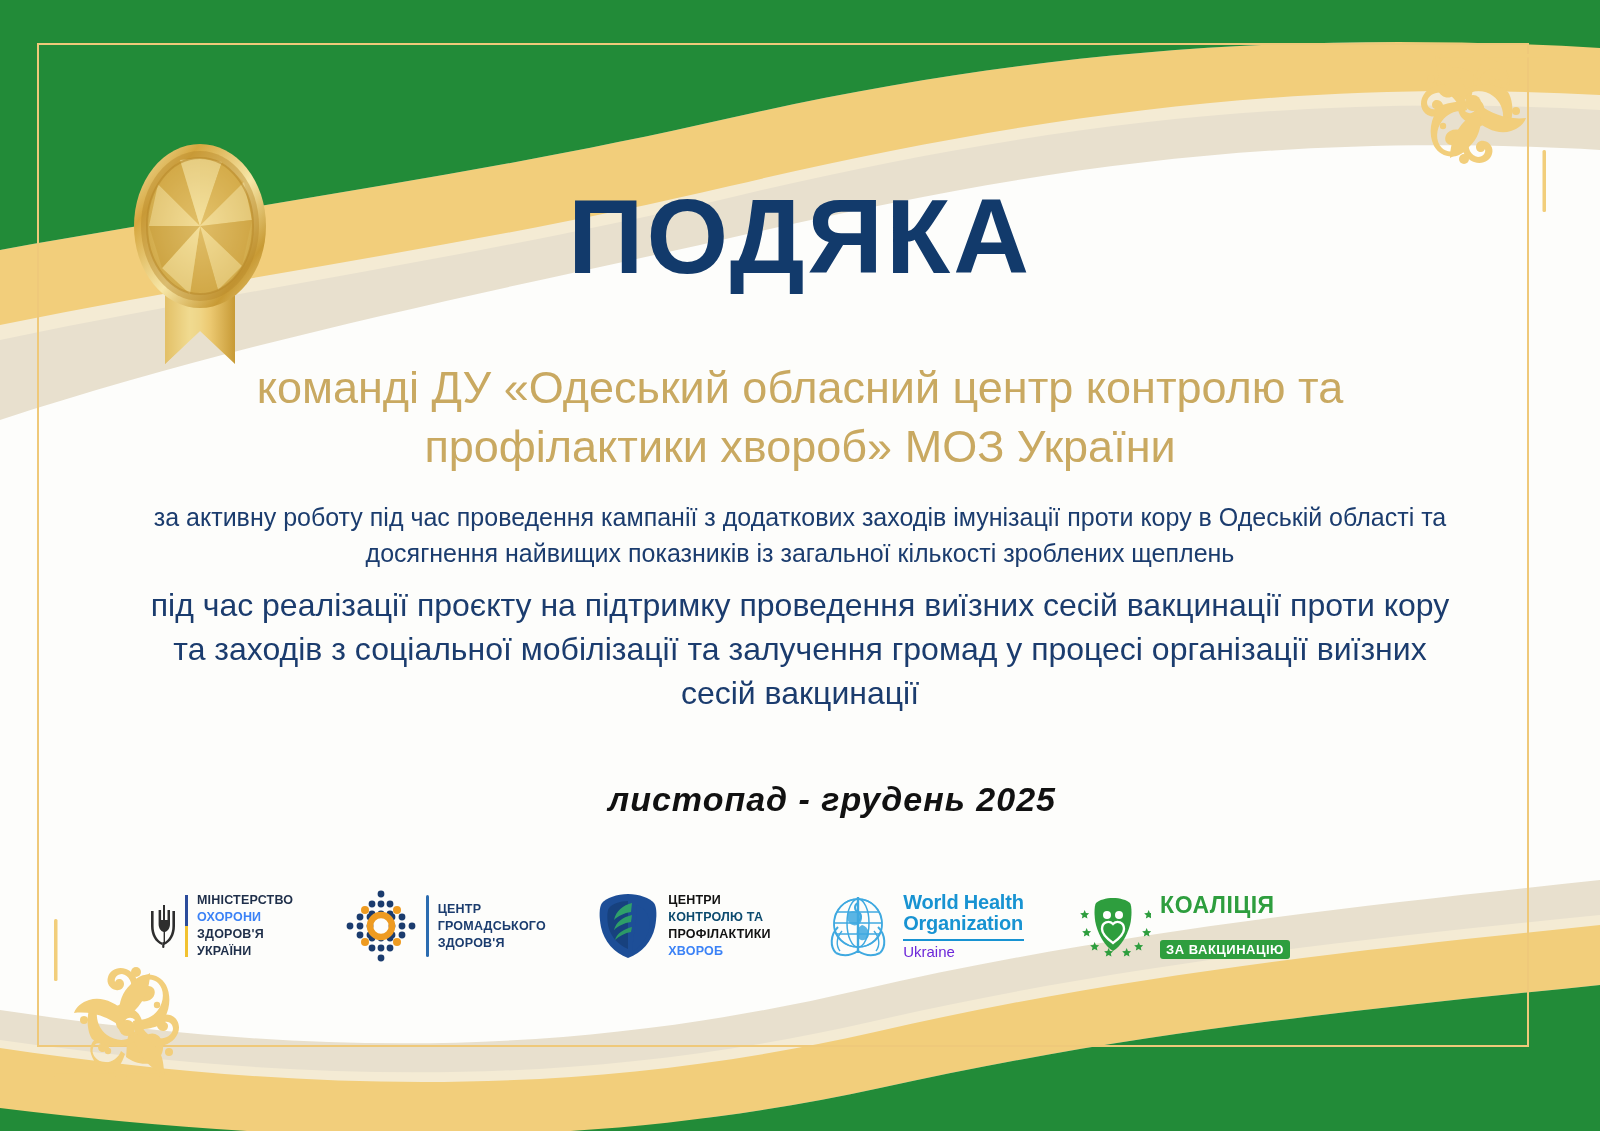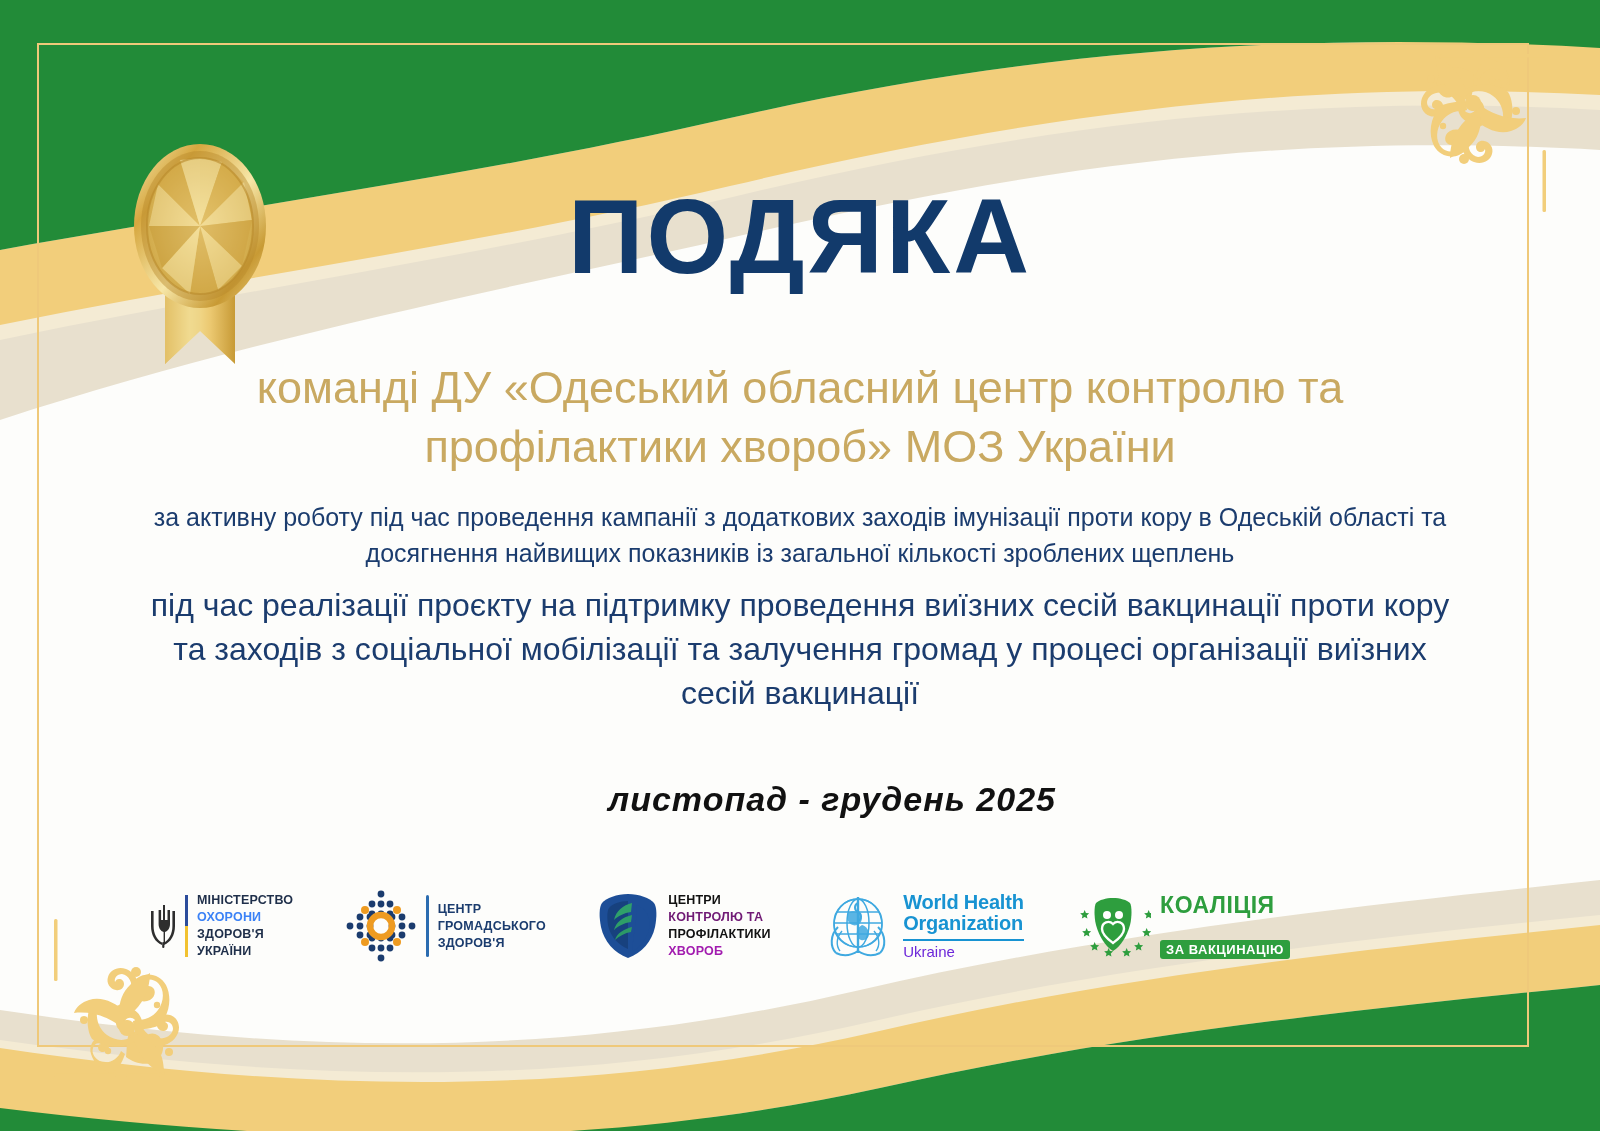--- a/index.html
+++ b/index.html
@@ -323,23 +323,23 @@
         <svg class="cdc-mark" viewBox="0 0 62 70">
           <path d="M31,3 C20,3 9,7 5,12 C2,16 2,26 4,36 C7,50 17,62 31,67 C45,62 55,50 58,36 C60,26 60,16 57,12 C53,7 42,3 31,3 Z" fill="#1D4E97"></path>
           <path d="M31,10 C23,10 15,13 12,17 C10,20 10,27 11,34 C13,45 21,54 31,58 L31,10 Z" fill="#17417E"></path>
           <path d="M35,12 C26,14 19,20 17,29 C21,25 27,22 34,21 Z" fill="#2FA06A"></path>
           <path d="M35,24 C26,26 19,31 17,39 C21,35 27,32 34,31 Z" fill="#2E9E68"></path>
           <path d="M35,36 C27,38 20,42 18,49 C22,45 28,42 34,41 Z" fill="#2C9966"></path>
           <path d="M40,14 C50,18 54,27 52,38 C50,48 43,56 35,61 C36,45 40,30 40,14 Z" fill="#1D4E97"></path>
         </svg>
         <div class="logo-text">
           <span class="logo-line" style="color:#111111">ЦЕНТРИ</span>
-          <span class="logo-line" style="color:#701a75">КОНТРОЛЮ ТА</span>
+          <span class="logo-line" style="color:#0c4a6e">КОНТРОЛЮ ТА</span>
           <span class="logo-line" style="color:#111111">ПРОФІЛАКТИКИ</span>
-          <span class="logo-line" style="color:#a21caf">ХВОРОБ</span>
+          <span class="logo-line" style="color:#3b82f6">ХВОРОБ</span>
         </div>
       </div>
 
       <div class="logo">
         <svg class="who-mark" viewBox="0 0 72 66">
           <g stroke="#3FA9E0" stroke-width="1.5" fill="none">
             <path d="M36,6 C22,6 12,18 12,32 C12,44 22,54 36,54 C50,54 60,44 60,32 C60,18 50,6 36,6 Z"></path>
             <ellipse cx="36" cy="30" rx="24" ry="24"></ellipse>
             <ellipse cx="36" cy="30" rx="11" ry="24"></ellipse>
             <line x1="12" y1="30" x2="60" y2="30"></line>

